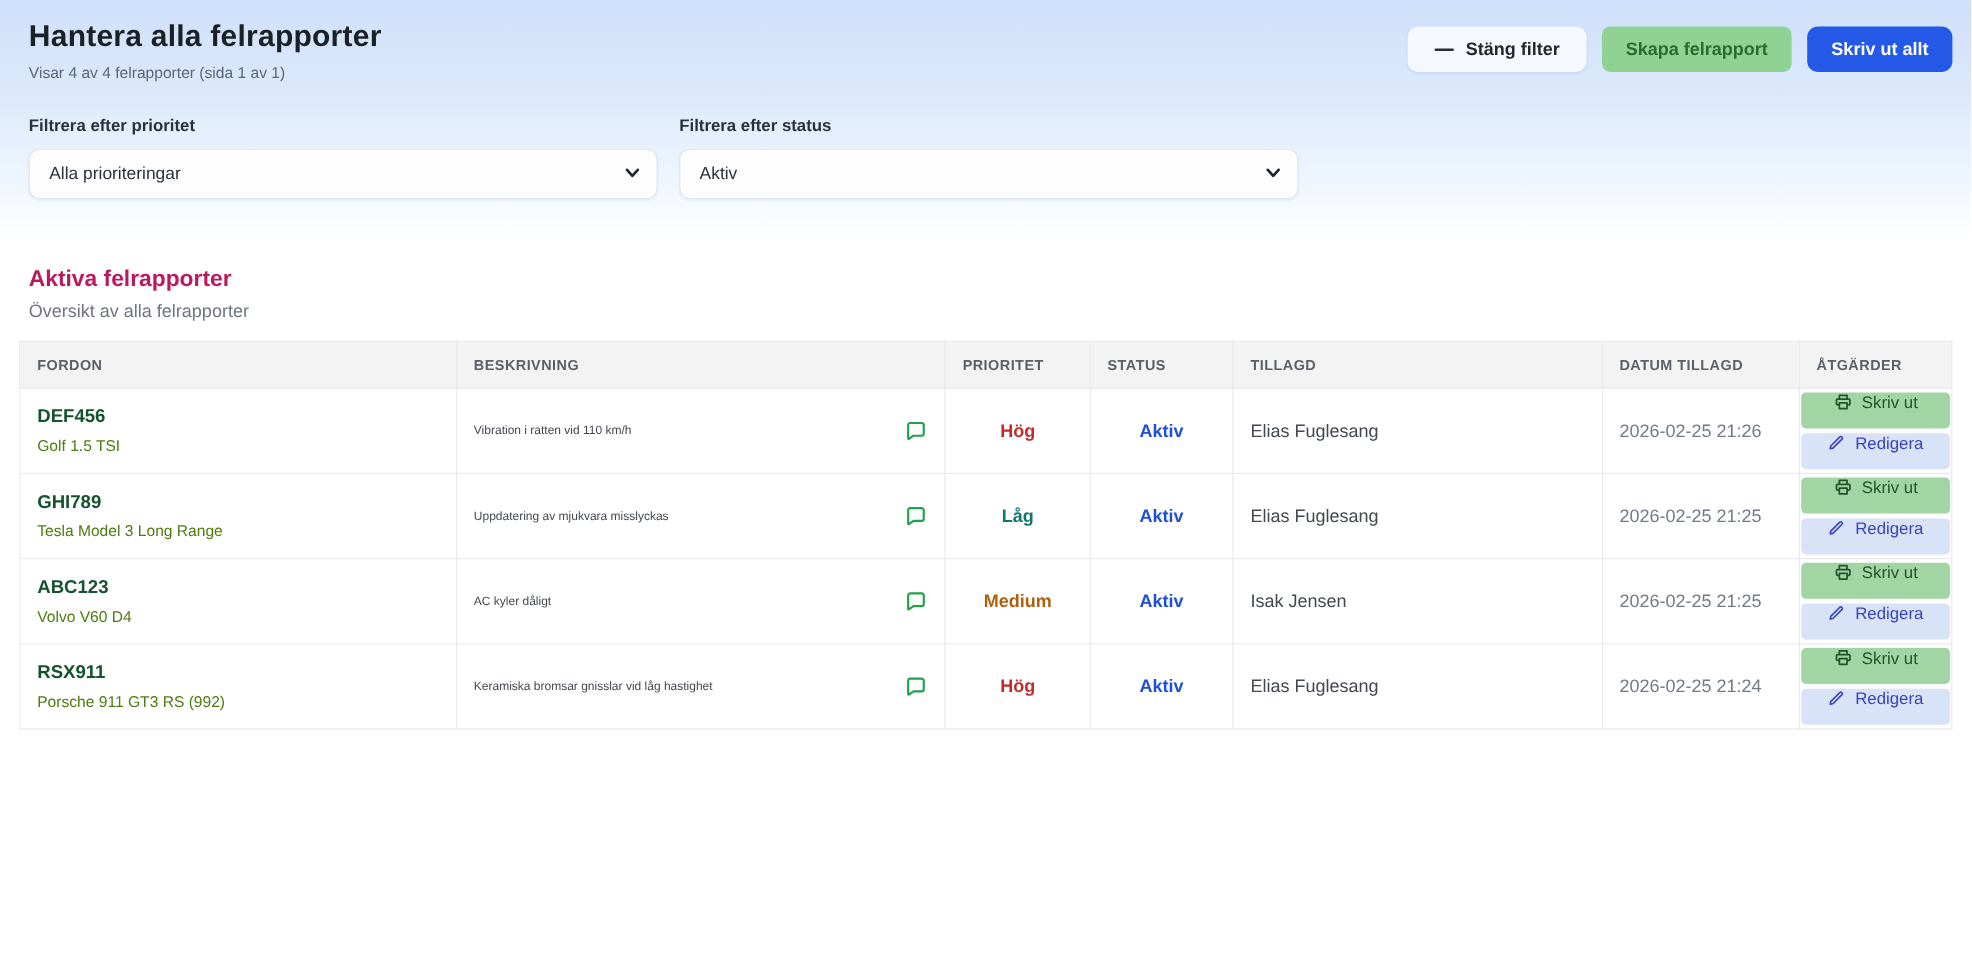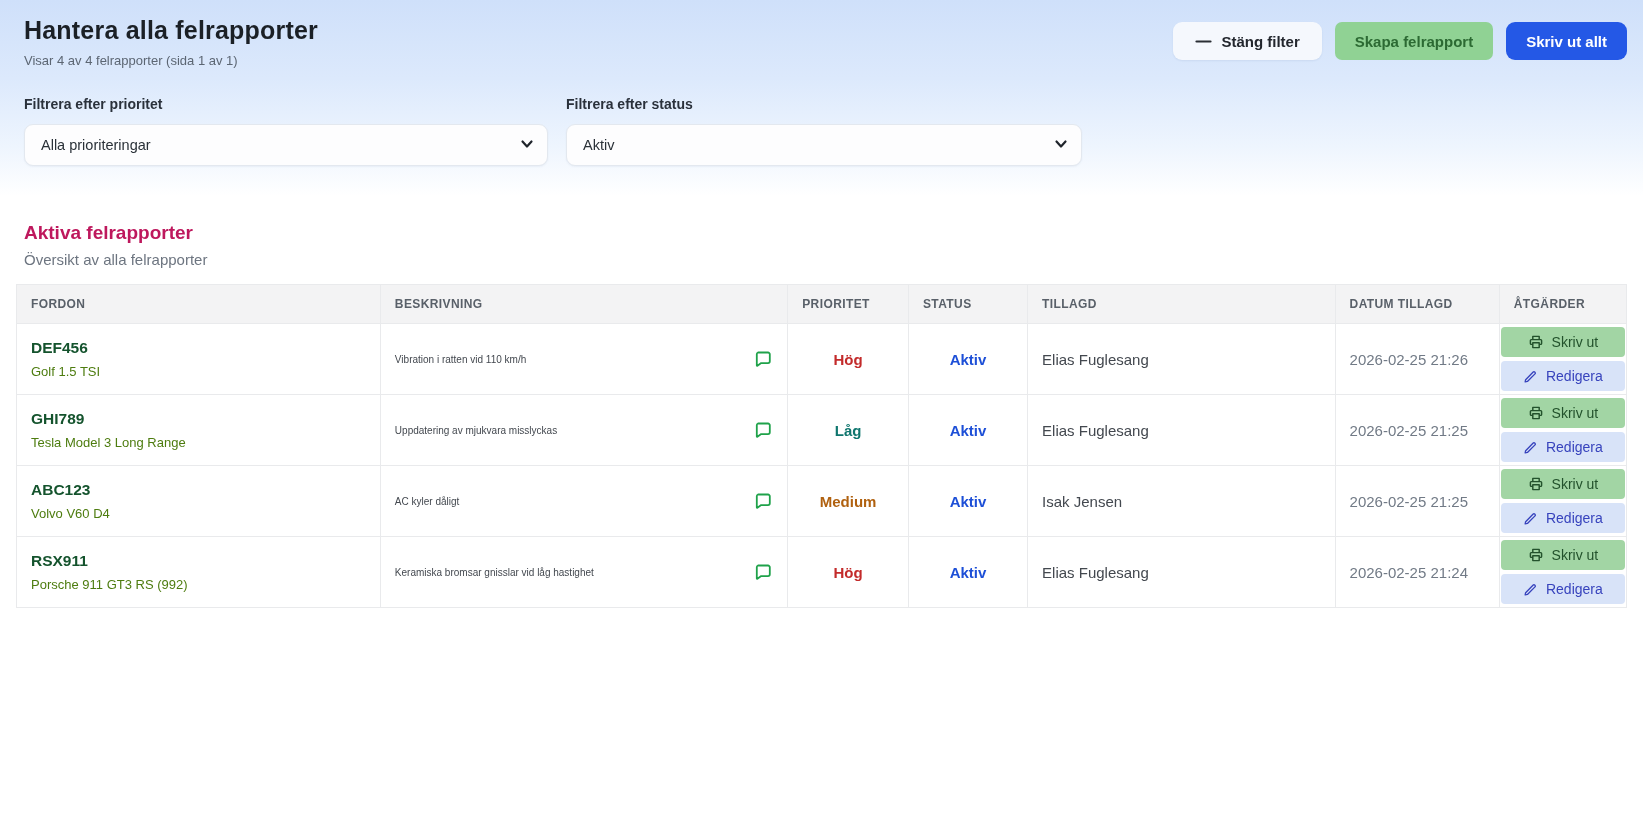--- a/index.html
+++ b/index.html
@@ -58,21 +58,21 @@
   .pill-cell { text-align:center; font-size:15px; font-weight:700; }
   .prio-high  { background:#fdeeed; color:#c32b2b; }
   .prio-low   { background:#e9f8f0; color:#0f766e; }
   .prio-medium{ background:#fcf7e1; color:#b0610f; }
   .status-active { background:#e8f1fc; color:#1d4fd7; text-align:center; font-size:15px; font-weight:700; }
   .assignee { font-size:15px; color:#43484f; }
   .date-cell { font-size:15px; color:#717a86; }
   .actions-cell { padding:3px 1px; }
   .actions-stack { display:flex; flex-direction:column; gap:4px; }
   .action-btn { border:none; cursor:pointer; font-family:inherit; height:30px; width:100%;
-    display:flex; align-items:center; justify-content:center; gap:8px;
+    display:flex; align-items:flex-start; justify-content:center; gap:8px;
     font-size:14px; border-radius:4px; }
   .action-print { background:#a2d5a4; color:#23522c; }
   .action-edit  { background:#d8e3f8; color:#3743bd; }
 </style>
 </head>
 <body>
 
 <div class="page">
 
   <div class="hero">

